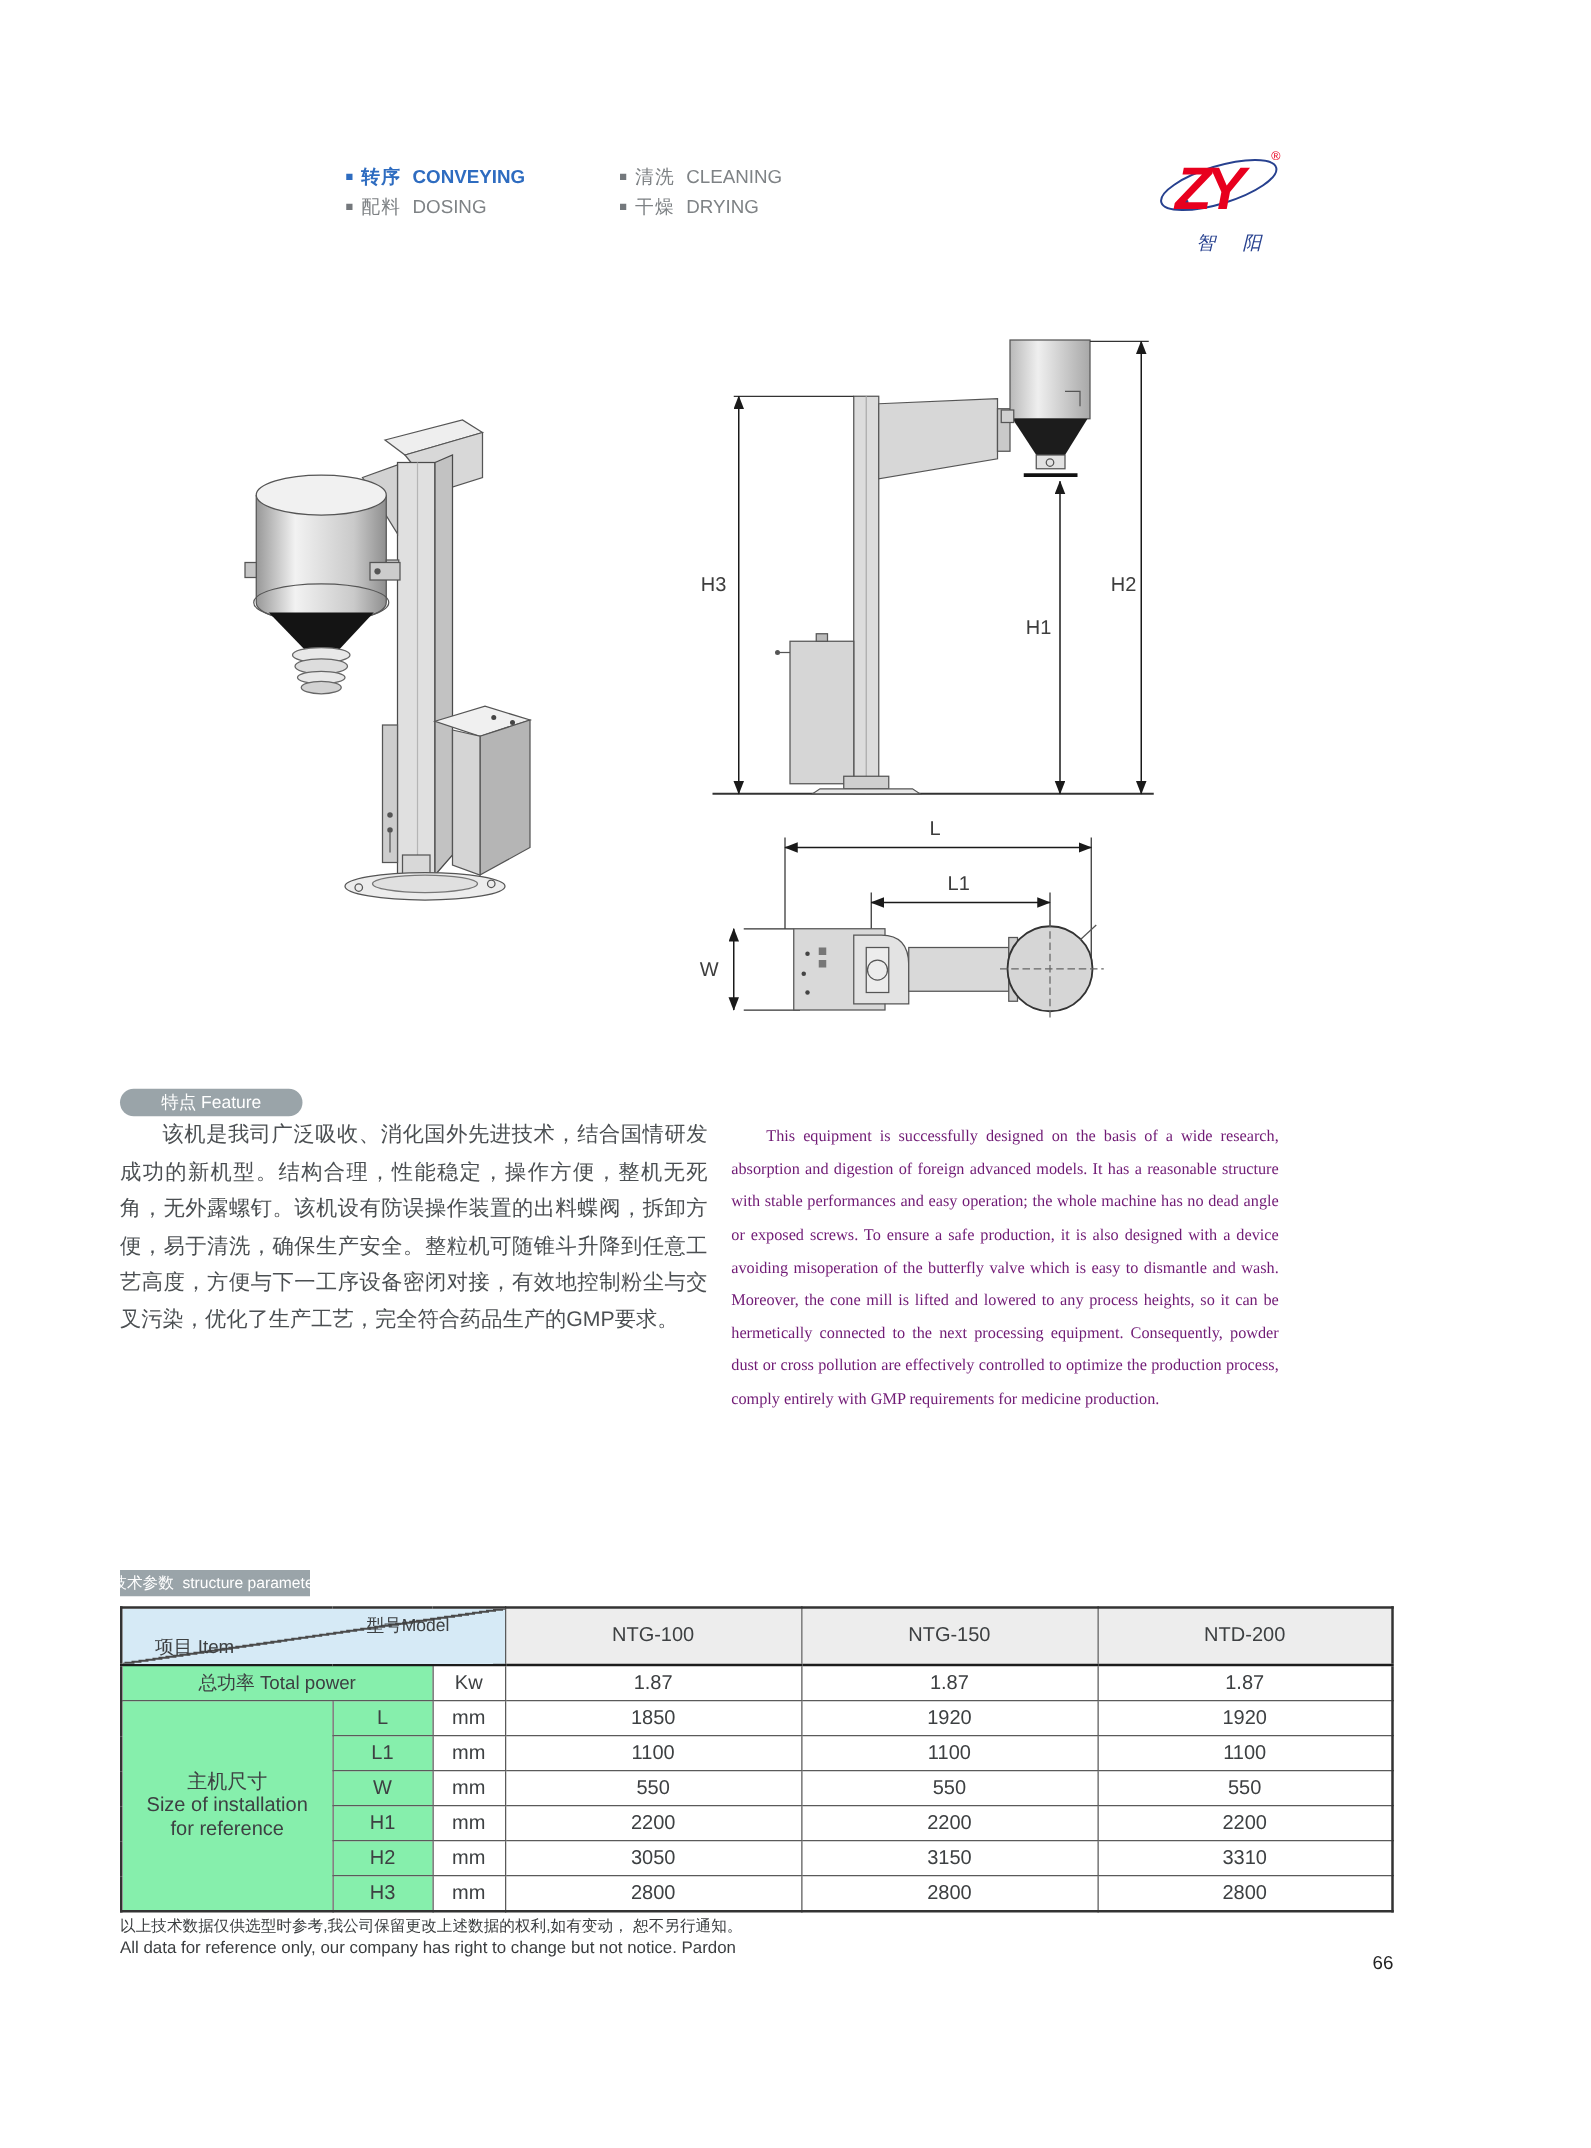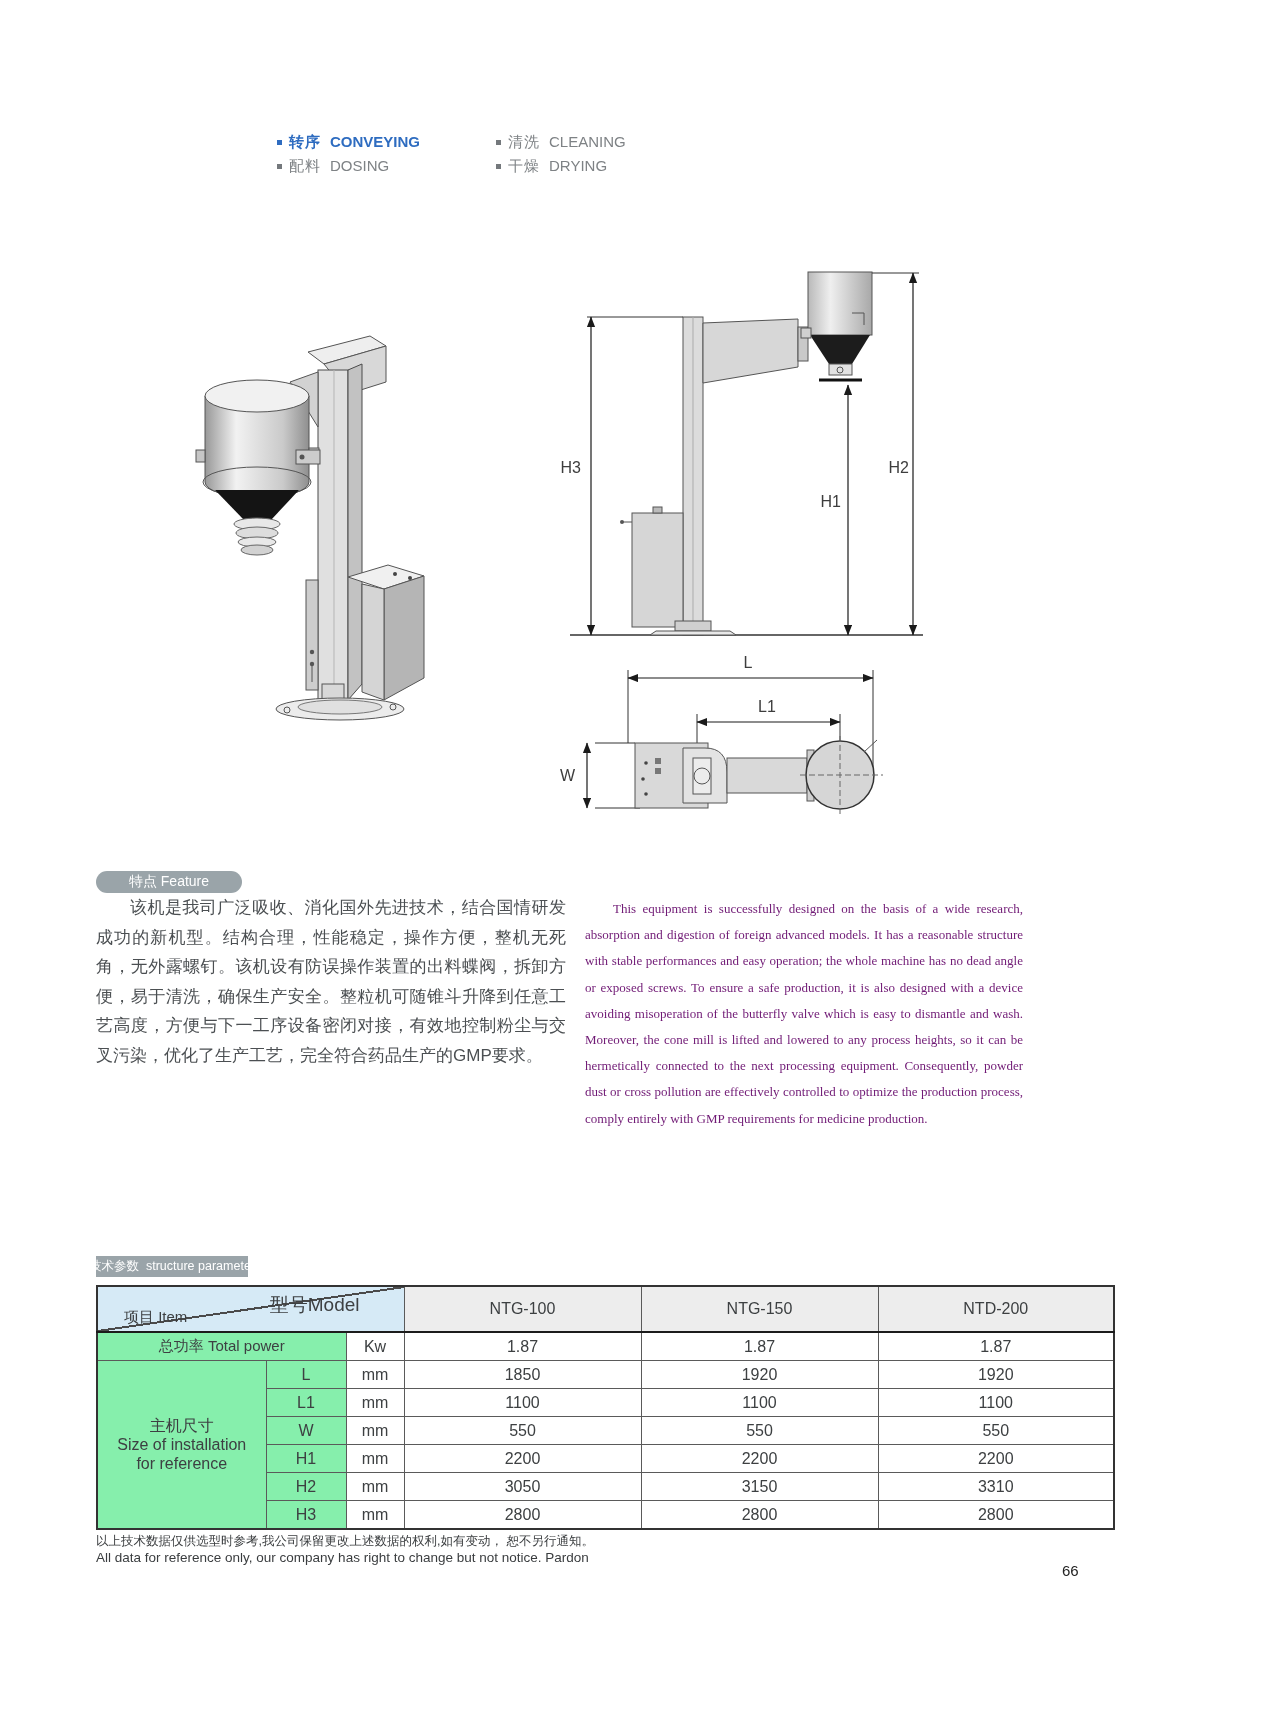--- a/index.html
+++ b/index.html
@@ -27,21 +27,21 @@
                   font-size:16px;color:#3d4042;padding:0;overflow:hidden;}
   table.params{border:2px solid #333;}
   tr.hdr td{height:44px;border-bottom:2px solid #1c1c1c;}
   tr.r td{height:27px;}
   td.blue{background:#86efac;}
   td.model{background:#ededed;}
   td.unit{background:#ffffff;font-size:15px;}
   td.diag{position:relative;background:
       linear-gradient(to bottom right, rgba(0,0,0,0) calc(50% - 1px), #4a4a4a calc(50% - 1px), #4a4a4a calc(50% + 1px), rgba(0,0,0,0) calc(50% + 1px)) #d6eaf6;}
   td.diag .it{position:absolute;left:26px;bottom:4px;font-size:15px;}
-  td.diag .mo{position:absolute;right:44px;top:5px;font-size:19px;margin-left:32px;}
+  td.diag .mo{position:absolute;right:44px;top:5px;font-size:14px;margin-left:32px;}
   td.sizelabel{font-size:14.5px;line-height:19px;}
   td.sizelabel span{display:block;}
   td.dimname{font-size:15px;}
 
   
   .note{font-size:12.5px;line-height:15.5px;color:#3a3d3f;white-space:nowrap;}
   .pageno{font-size:15px;color:#222;}
 
   svg text{font-family:"Liberation Sans","DejaVu Sans",sans-serif;}
 </style>
@@ -52,20 +52,29 @@
 
   <div class="abs" style="left:277px;top:130px;">
     <div class="nav-item active"><span class="bullet"></span><span class="zh">转序</span><span class="en">CONVEYING</span></div>
     <div class="nav-item"><span class="bullet"></span><span class="zh">配料</span><span class="en">DOSING</span></div>
   </div>
   <div class="abs" style="left:496px;top:130px;">
     <div class="nav-item"><span class="bullet"></span><span class="zh">清洗</span><span class="en">CLEANING</span></div>
     <div class="nav-item"><span class="bullet"></span><span class="zh">干燥</span><span class="en">DRYING</span></div>
   </div>
 
+  <div class="abs" style="left:923px;top:110px;">
+    <svg width="108" height="98" viewBox="0 0 108 98">
+      <ellipse cx="52" cy="38" rx="48" ry="15" fill="none" stroke="#27418f" stroke-width="1.6" transform="rotate(-17 52 38)"></ellipse>
+      <circle cx="25" cy="52" r="2.8" fill="#27418f"></circle>
+      <text x="17" y="57" font-size="48" font-weight="bold" font-style="italic" fill="#e8001e" letter-spacing="-5">ZY</text>
+      <text x="94" y="18" font-size="10" fill="#e8001e">®</text>
+      <text x="34" y="89" font-size="15" font-style="italic" fill="#27418f" letter-spacing="22">智阳</text>
+    </svg>
+  </div>
 
   <div class="abs" style="left:190px;top:322px;">
     <svg width="240" height="400" viewBox="0 0 240 400">
       <defs>
         <linearGradient id="cyl3" x1="0" y1="0" x2="1" y2="0">
           <stop offset="0" stop-color="#989898"></stop>
             <stop offset="0.3" stop-color="#f2f2f2"></stop>
           <stop offset="0.75" stop-color="#cacaca"></stop>
             <stop offset="1" stop-color="#8f8f8f"></stop>
         </linearGradient>
@@ -260,15 +269,15 @@
       <td class="unit">mm</td>
       <td>2800</td>
       <td>2800</td>
       <td>2800</td>
     </tr>
   </tbody>
     </table>
 
   <div class="abs note" style="left:96px;top:1534px;">以上技术数据仅供选型时参考,我公司保留更改上述数据的权利,如有变动， 恕不另行通知。</div>
   <div class="abs note" style="left:96px;top:1550px;font-size:13.5px;">All data for reference only, our company has right to change but not notice. Pardon</div>
-  <div class="abs pageno" style="left:1062px;top:1562px;">66</div>
+  <div class="abs pageno" style="left:1098px;top:1562px;">66</div>
 
 </div>
 
 </body></html>

